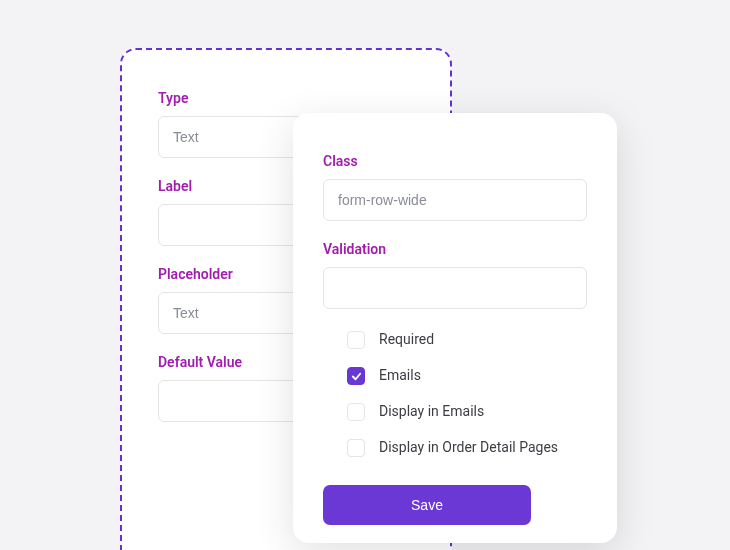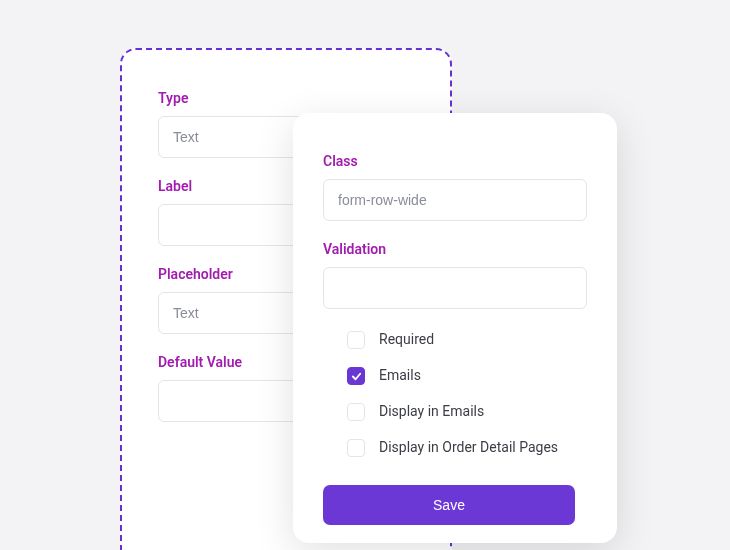--- a/index.html
+++ b/index.html
@@ -93,21 +93,21 @@
     .checkbox svg {
       display: none;
       width: 11px;
       height: 11px;
     }
     .checkbox-label {
       font-size: 14px;
       color: #3c3e45;
     }
     .save-button {
-      width: 252px;
+      width: 208px;
       height: 40px;
       background: #6b38d6;
       color: #ffffff;
       border: none;
       border-radius: 7px;
       font-size: 14px;
       font-weight: 500;
       cursor: pointer;
       margin-top: 10px;
     }

